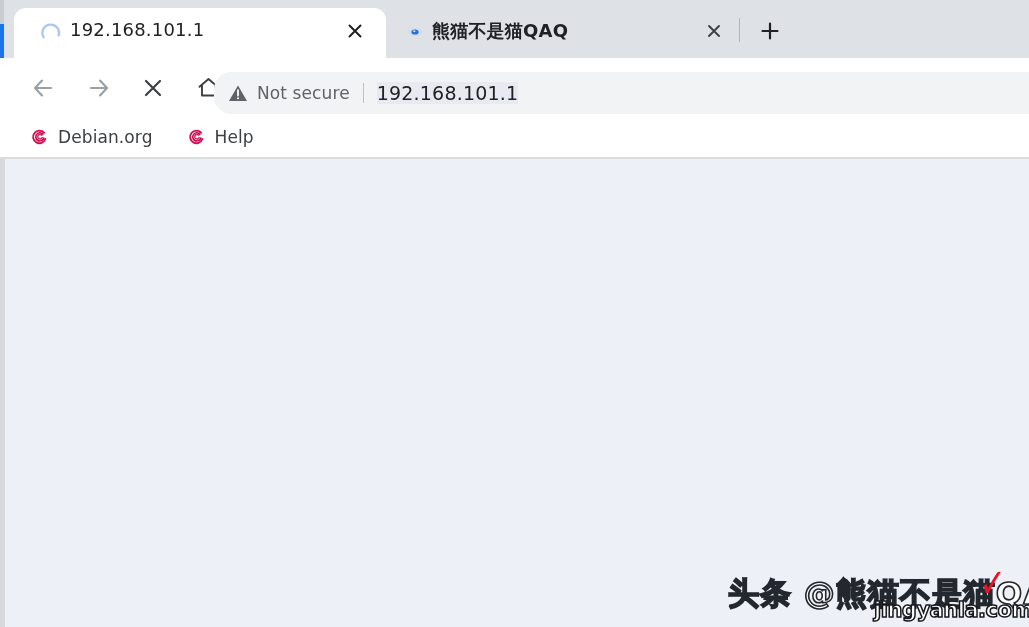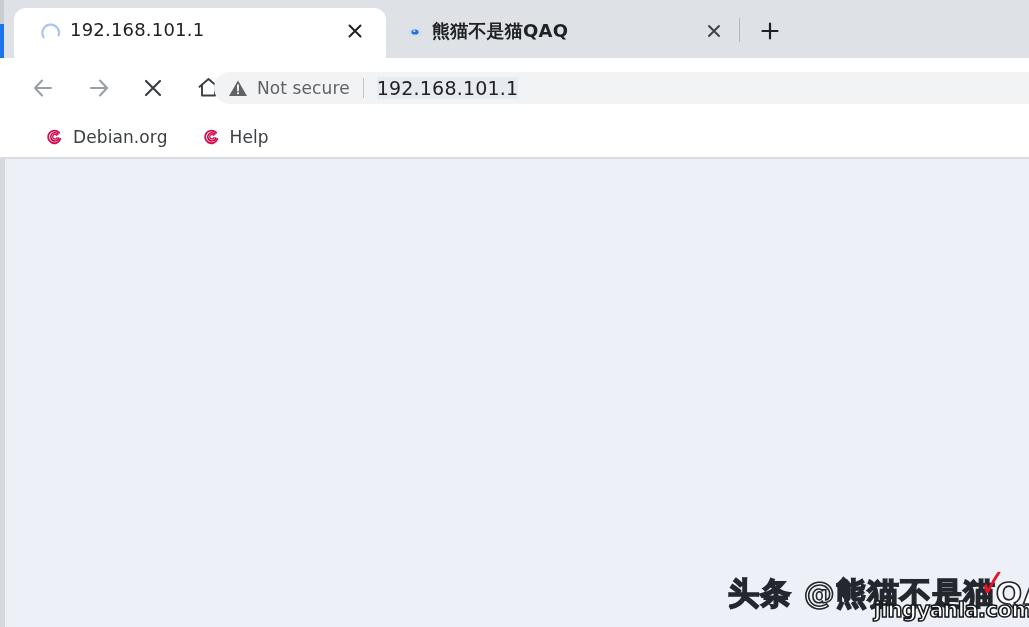--- a/index.html
+++ b/index.html
@@ -101,21 +101,21 @@
     align-items: center;
     justify-content: center;
     flex: none;
   }
   .nav-btn.first { margin-left: 26px; }
 
   .omnibox {
     position: absolute;
     left: 214px; top: 72px;
     right: 0;
-    height: 32px;
+    height: 42px;
     background: #f1f3f4;
     border-radius: 17px 0 0 17px;
     display: flex;
     align-items: center;
     padding-left: 14px;
   }
   .warn-icon {
     flex: none;
     display: flex;
     align-items: center;
@@ -144,21 +144,20 @@
   }
 
   
   .bookmarks {
     position: absolute;
     left: 0; top: 117px;
     width: 1029px; height: 40px;
     background: #ffffff;
     display: flex;
     align-items: center;
-    padding-left: 15px;
   }
   .bm-item {
     display: flex;
     align-items: center;
     height: 28px;
     padding: 0 6px;
     border-radius: 4px;
     white-space: nowrap;
   }
   .bm-item:first-child { margin-left: 24px; }

